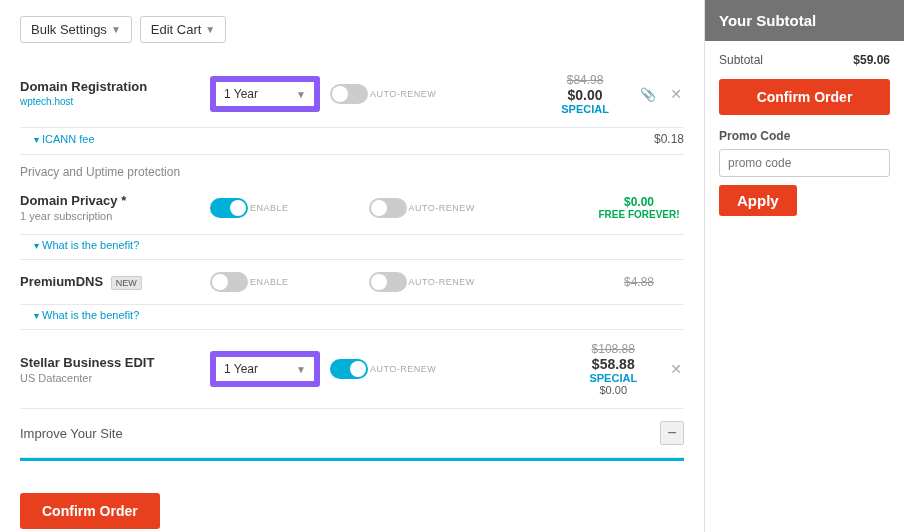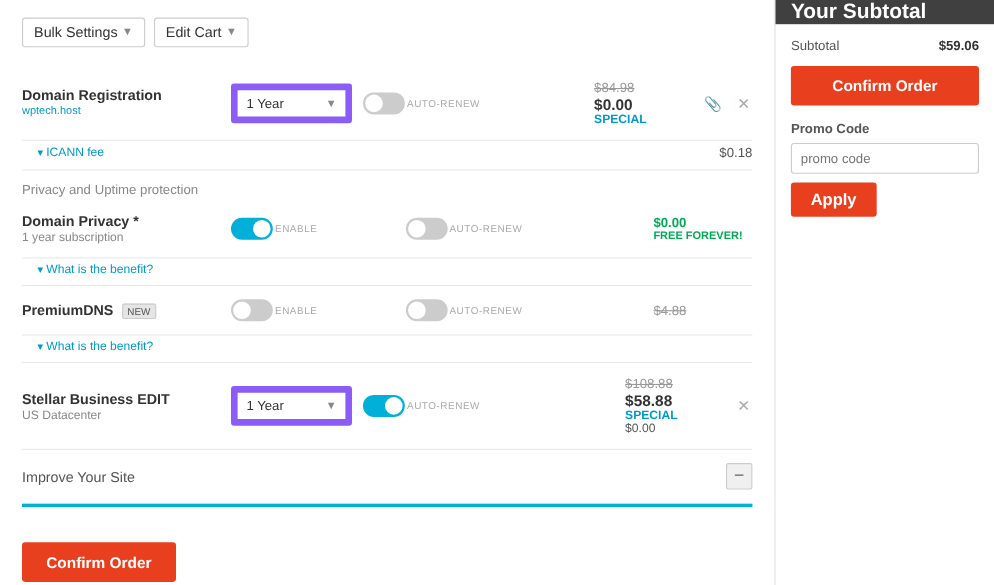--- a/index.html
+++ b/index.html
@@ -133,21 +133,21 @@
       position: absolute;
       top: 2px;
       transition: left 0.1s;
     }
     .toggle.on .toggle-thumb { left: 20px; }
     .toggle.off .toggle-thumb { left: 2px; }
     
     .price-group {
       display: flex;
       flex-direction: column;
-      align-items: flex-start;
+      align-items: center;
       min-width: 90px;
     }
     .price-original {
       text-decoration: line-through;
       color: #999;
       font-size: 12px;
     }
     .price-new {
       font-size: 14px;
       font-weight: bold;
@@ -272,24 +272,24 @@
     }
     
     .blue-line {
       height: 3px;
       background: #00b0d8;
       width: 100%;
       margin: 0 0 12px 0;
     }
     
     .sidebar-header {
-      background: #404040;
+      background: #737373;
       color: #fff;
-      padding: 0 14px;
-      font-size: 19px;
+      padding: 12px 14px;
+      font-size: 15px;
       font-weight: bold;
     }
     .sidebar-body {
       padding: 12px 14px;
     }
     .subtotal-line {
       display: flex;
       justify-content: space-between;
       font-size: 12px;
       color: #555;

